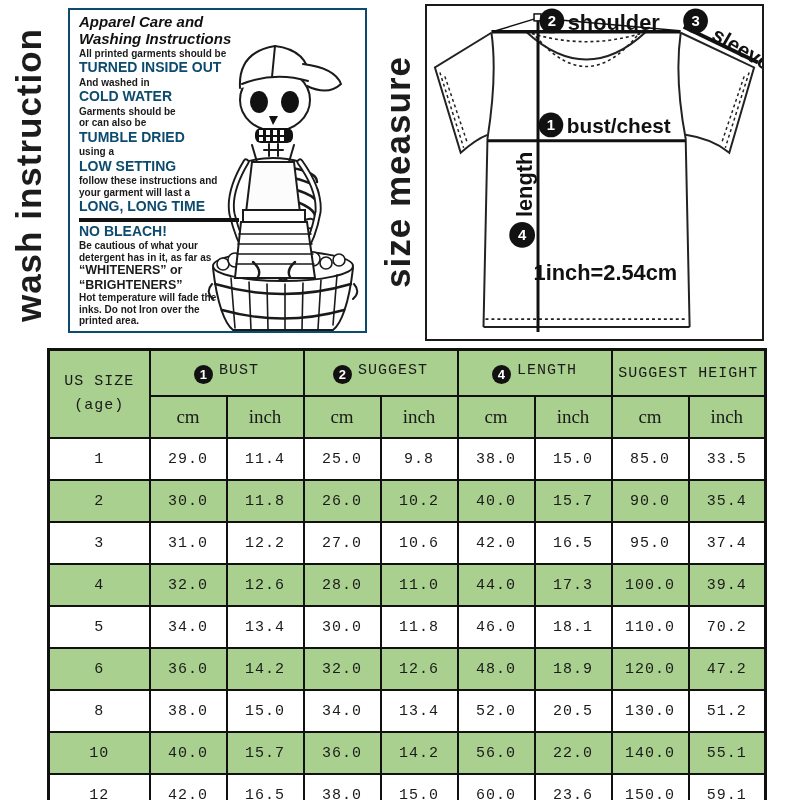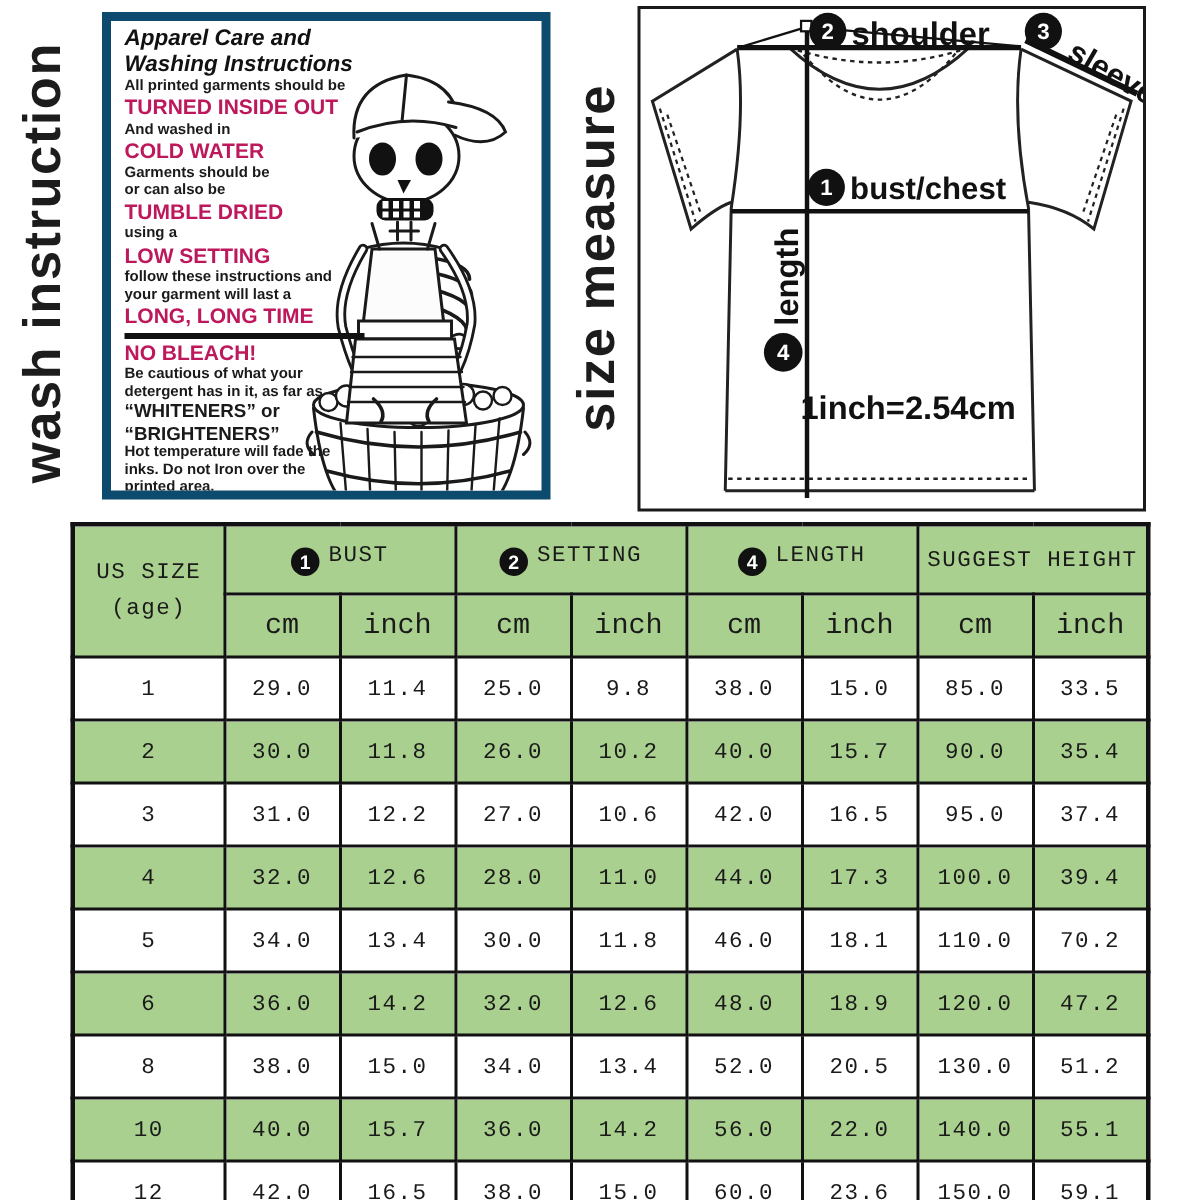--- a/index.html
+++ b/index.html
@@ -12,27 +12,27 @@
   .vwrap.left{left:2px;top:10px;width:54px;height:330px;}
   .vwrap.right{left:372px;top:4px;width:52px;height:336px;}
   .vlab{
     writing-mode:vertical-rl;transform:rotate(180deg);
     font-family:"Liberation Sans",sans-serif;font-weight:bold;color:#1c1c1c;
     font-size:35px;letter-spacing:1px;white-space:nowrap;
   }
   
   .wash-panel{
     position:absolute;left:68px;top:8px;width:299px;height:325px;
-    border:6px solid #0c4a6e;background:#fff;box-sizing:border-box;overflow:hidden;
+    border:2px solid #0c4a6e;background:#fff;box-sizing:border-box;overflow:hidden;
   }
   .wash-text{position:absolute;left:9px;top:4px;width:172px;z-index:2;}
   .wt{font-style:italic;font-weight:bold;font-size:15px;line-height:1.12;color:#111;}
   .wl{font-weight:bold;}
   .k{font-size:10px;line-height:1.16;color:#1a1a1a;}
-  .r{font-size:14px;line-height:1.1;margin:1px 0;color:#be185d;}
+  .r{font-size:14px;line-height:1.1;margin:1px 0;color:#0c4a6e;}
   .q{font-size:12.5px;line-height:1.15;color:#1a1a1a;}
   .rule{height:4px;background:#111;width:160px;margin:3px 0 2px 0;}
   .skel{position:absolute;right:0px;top:22px;width:160px;height:302px;z-index:1;}
   
   .size-panel{
     position:absolute;left:425px;top:4px;width:339px;height:337px;
     border:2.5px solid #1a1a1a;background:#fff;box-sizing:border-box;
   }
   .size-panel svg{width:100%;height:100%;display:block;}
   
@@ -41,21 +41,21 @@
     border-collapse:collapse;table-layout:fixed;
     font-family:"Liberation Mono",monospace;
   }
   .size-table td,.size-table th{
     border:2px solid #111;text-align:center;vertical-align:middle;
     padding:0;font-weight:normal;overflow:hidden;
   }
   .size-table{border:3px solid #111;}
   .size-table .grp{height:44px;background:#a9d08e;font-size:15px;letter-spacing:1px;}
   .size-table .corner{background:#a9d08e;font-size:15px;letter-spacing:1px;line-height:1.6;margin-left:24px;}
-  .size-table .unit{height:40px;background:#a9d08e;font-family:Liberation Mono, monospace;font-size:19px;}
+  .size-table .unit{height:40px;background:#a9d08e;font-family:Liberation Serif, serif;font-size:19px;}
   .size-table td{height:40px;font-size:15px;letter-spacing:1px;background:#fff;}
   .size-table tr.alt td{background:#a9d08e;}
   .bdg{
     display:inline-flex;width:19px;height:19px;border-radius:50%;
     background:#111;color:#fff;align-items:center;justify-content:center;
     font-family:"Liberation Sans",sans-serif;font-weight:bold;font-size:13px;
     margin-right:6px;vertical-align:-5px;letter-spacing:0;
   }
 </style>
 </head>
@@ -237,21 +237,21 @@
   <tbody>
       <tr>
     <th class="corner" rowspan="2">
       <div>US SIZE</div>
       <div>(age)</div>
     </th>
     <th class="grp" colspan="2">
       <span class="bdg">1</span><span>BUST</span>
     </th>
     <th class="grp" colspan="2">
-      <span class="bdg">2</span><span>SETTING</span>
+      <span class="bdg">2</span><span>SUGGEST</span>
     </th>
     <th class="grp" colspan="2">
       <span class="bdg">4</span><span>LENGTH</span>
     </th>
     <th class="grp" colspan="2">
       <span>SUGGEST HEIGHT</span>
     </th>
   </tr>
   <tr>
     <th class="unit">cm</th>

